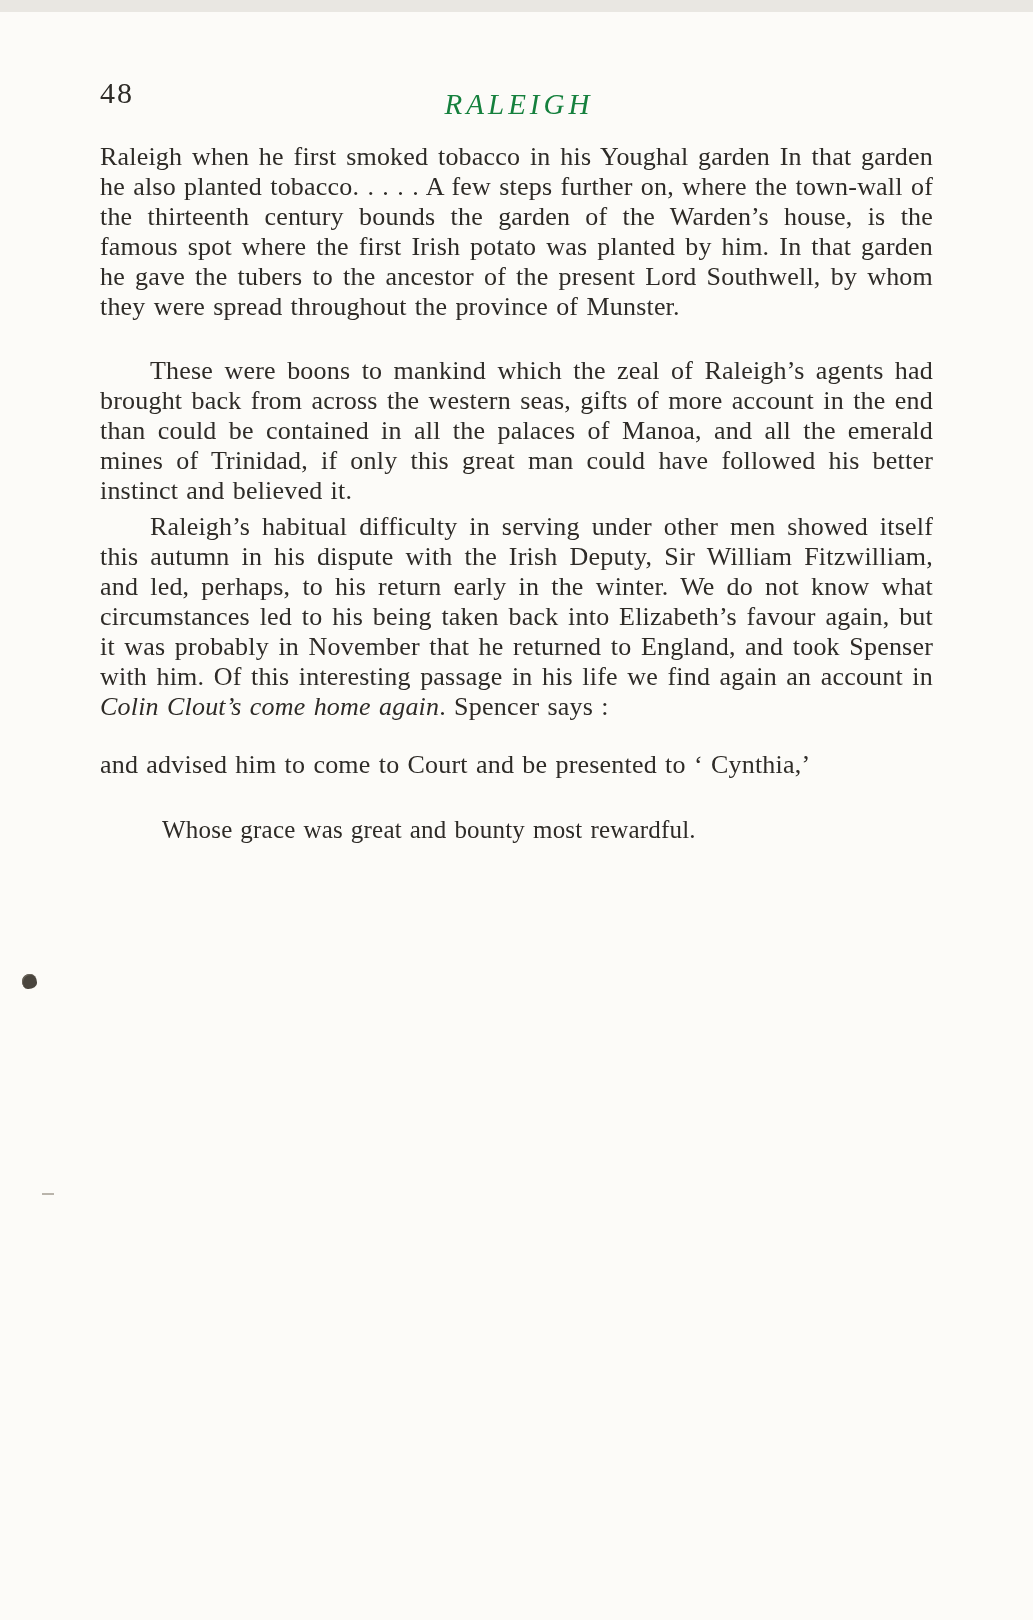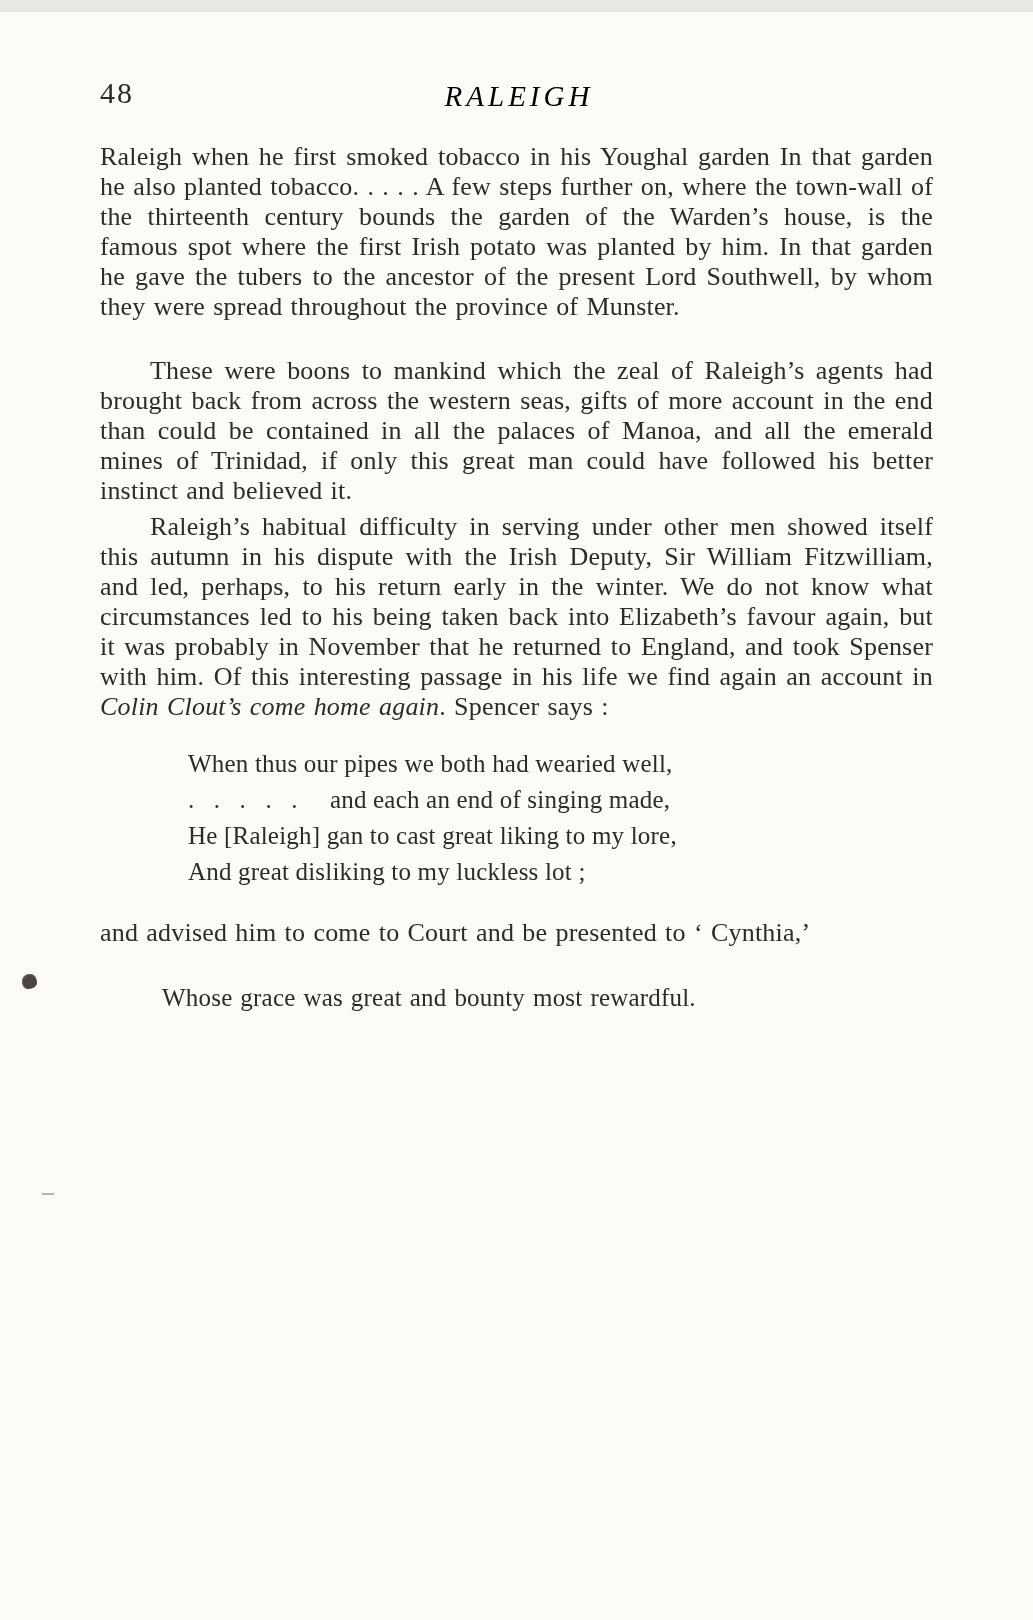--- a/index.html
+++ b/index.html
@@ -29,26 +29,26 @@
     position: absolute;
     left: 0;
     top: 4px;
     font-size: 30px;
     letter-spacing: 2px;
   }
   .running-title {
     position: absolute;
     left: 0;
     right: 0;
-    top: 8px;
+    top: 16px;
     text-align: center;
     font-style: italic;
     font-size: 29px;
     letter-spacing: 4px;
-    color: #000000;
+    color: #15803d;
   }
   .text-block {
     position: absolute;
     top: 130px;
     left: 100px;
     width: 833px;
   }
   .para {
     margin: 0;
     font-size: 26px;
@@ -105,26 +105,20 @@
   </div>
 
   <div class="text-block">
 
     <p class="para">Raleigh when he first smoked tobacco in his Youghal garden In that garden he also planted tobacco. . . . .  A few steps further on, where the town-wall of the thirteenth century bounds the garden of the Warden’s house, is the famous spot where the first Irish potato was planted by him.  In that garden he gave the tubers to the ancestor of the present Lord Southwell, by whom they were spread throughout the province of Munster.</p>
 
     <p class="para indented gap-large">These were boons to mankind which the zeal of Raleigh’s agents had brought back from across the western seas, gifts of more account in the end than could be contained in all the palaces of Manoa, and all the emerald mines of Trinidad, if only this great man could have followed his better instinct and believed it.</p>
 
     <p class="para indented gap-small"><span>Raleigh’s habitual difficulty in serving under other men showed itself this autumn in his dispute with the Irish Deputy, Sir William Fitzwilliam, and led, perhaps, to his return early in the winter.  We do not know what circumstances led to his being taken back into Elizabeth’s favour again, but it was probably in November that he returned to England, and took Spenser with him.  Of this interesting passage in his life we find again an account in </span><i>Colin Clout’s come home again</i><span>.  Spencer says :</span></p>
 
-    <div class="verse">
-      <div class="verse-line">When thus our pipes we both had wearied well,</div>
-      <div class="verse-line">.   .   .   .   .     and each an end of singing made,</div>
-      <div class="verse-line">He [Raleigh] gan to cast great liking to my lore,</div>
-      <div class="verse-line">And great disliking to my luckless lot ;</div>
-    </div>
 
     <p class="para after-verse">and advised him to come to Court and be presented to ‘ Cynthia,’</p>
 
     <p class="para final-quote">Whose grace was great and bounty most rewardful.</p>
 
   </div>
 
   <div class="ink-smudge"></div>
   <div class="margin-dash"></div>
 

